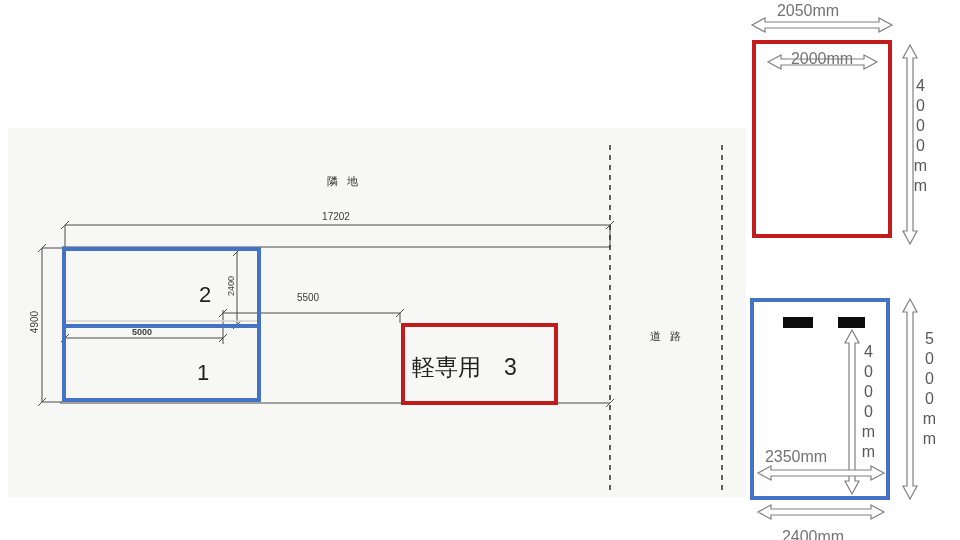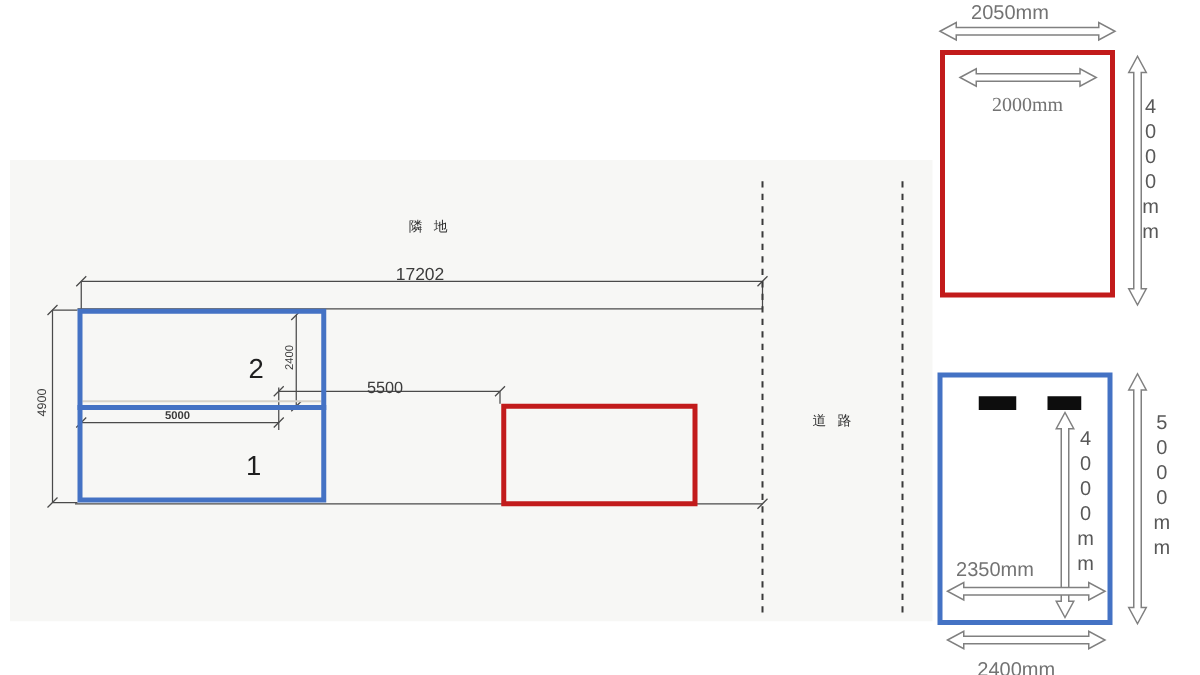--- a/index.html
+++ b/index.html
@@ -6,21 +6,21 @@
   #stage{
     position:relative;width:960px;height:540px;background:#ffffff;overflow:hidden;
     font-family:"Liberation Sans","DejaVu Sans",sans-serif;
   }
   .abs{position:absolute;}
   #scan-bg{left:8px;top:128px;width:738px;height:369px;background:#f7f7f5;}
   svg.overlay{left:0;top:0;width:960px;height:540px;pointer-events:none;}
 
   
   .scan-text{color:#2f2f2f;font-size:11px;letter-spacing:3px;white-space:nowrap;}
-  .scan-dim{color:#3c3c3c;font-size:14px;letter-spacing:0px;white-space:nowrap;}
+  .scan-dim{color:#3c3c3c;font-size:10px;letter-spacing:0px;white-space:nowrap;}
   .cx{transform:translateX(-50%);}
   .rot{transform:translate(-50%,-50%) rotate(-90deg);}
 
   
   .num-label{color:#1f1f1f;font-size:22px;}
   .kei-label{color:#1f1f1f;font-size:23px;white-space:nowrap;}
 
   
   .bluebox{border:4px solid #4472c4;box-sizing:border-box;background:transparent;}
   .redbox{border:4px solid #c21b1b;box-sizing:border-box;background:transparent;}
@@ -94,27 +94,28 @@
   <div class="abs redbox" style="left:401px;top:323px;width:157px;height:82px;"></div>
   <div class="abs redbox" style="left:752px;top:40px;width:140px;height:198px;"></div>
   <div class="abs bluebox" style="left:750px;top:298px;width:140px;height:202px;"></div>
 
   <div class="abs scan-text cx" style="left:332px;top:174px;padding-left:24px;">隣 地</div>
   <div class="abs scan-text cx" style="left:667px;top:329px;">道 路</div>
   <div class="abs scan-dim cx" style="left:336px;top:211px;">17202</div>
   <div class="abs scan-dim rot" style="left:34px;top:322px;font-size:10px;">4900</div>
   <div class="abs scan-dim cx" style="left:142px;top:327px;font-size:9px;font-weight:bold;">5000</div>
   <div class="abs scan-dim rot" style="left:231px;top:286px;font-size:9px;">2400</div>
-  <div class="abs scan-dim cx" style="left:308px;top:302px;font-size:13px;">5500</div>
+  <div class="abs scan-dim cx" style="left:308px;top:292px;font-size:10px;">5500</div>
 
   <div class="abs num-label cx" style="left:205px;top:282px;">2</div>
   <div class="abs num-label cx" style="left:203px;top:360px;">1</div>
+  <div class="abs kei-label" style="left:412px;top:352px;">軽専用　3</div>
 
   <div class="abs dim-text cx" style="left:808px;top:2px;">2050mm</div>
-  <div class="abs dim-text cx" style="left:822px;top:76px;font-family:Liberation Serif, serif;">2000mm</div>
+  <div class="abs dim-text cx" style="left:822px;top:50px;">2000mm</div>
   <div class="abs stack" style="left:912px;top:77px;">4000mm</div>
 
   <div class="abs stack" style="left:860px;top:343px;">4000mm</div>
   <div class="abs stack" style="left:921px;top:330px;">5000mm</div>
   <div class="abs dim-text cx" style="left:796px;top:448px;">2350mm</div>
   <div class="abs dim-text cx" style="left:813px;top:484px;margin-top:44px;">2400mm</div>
 
 </div>
 
 </body></html>

